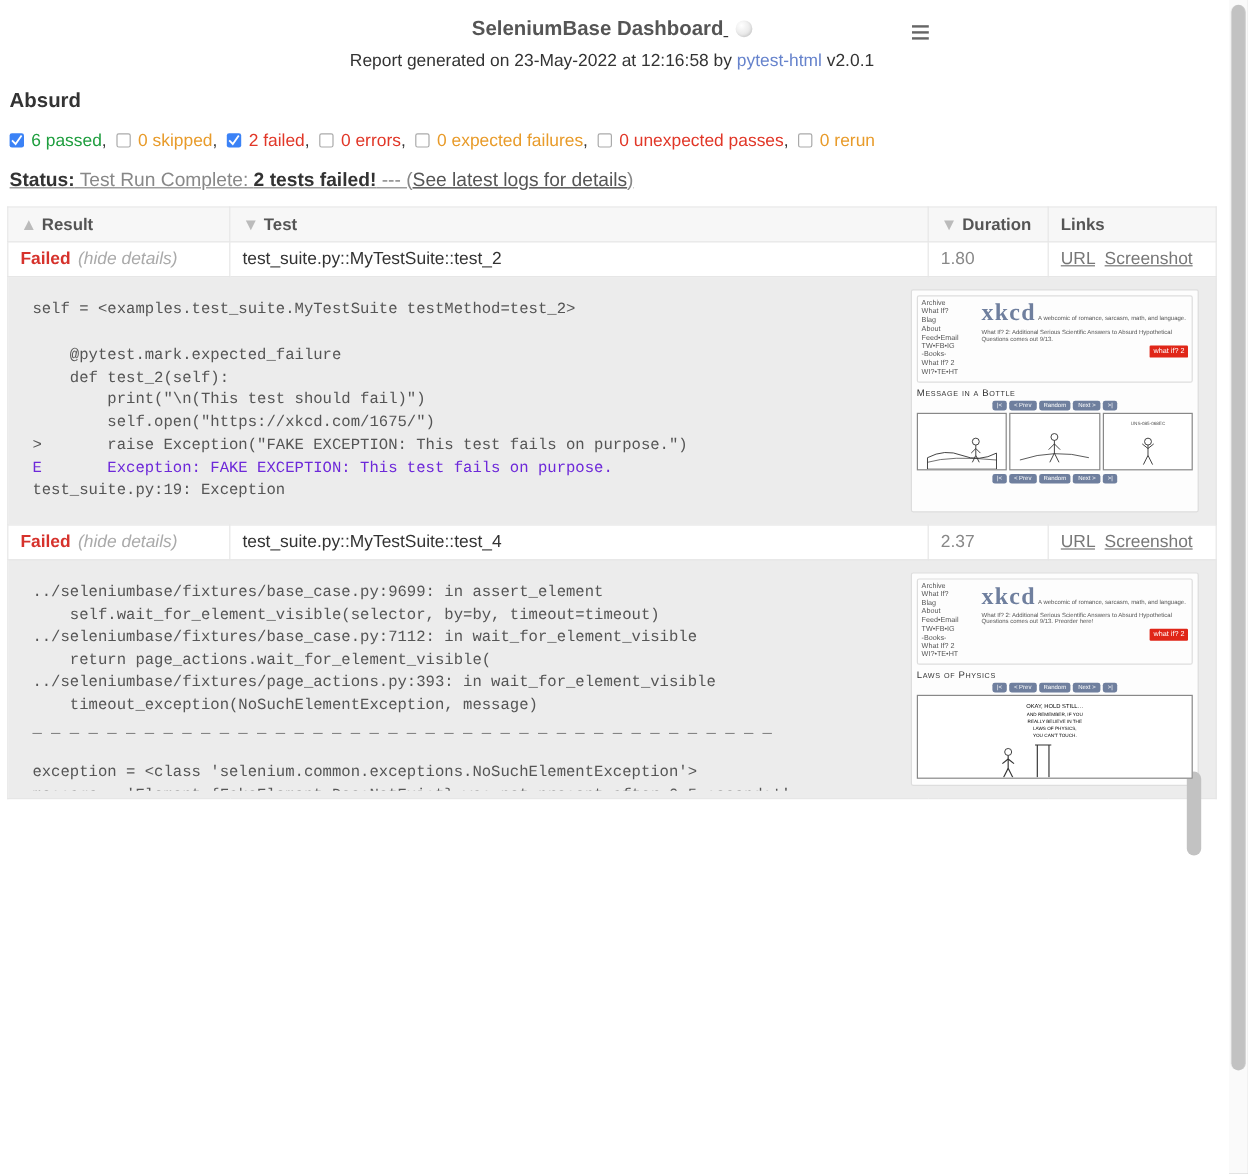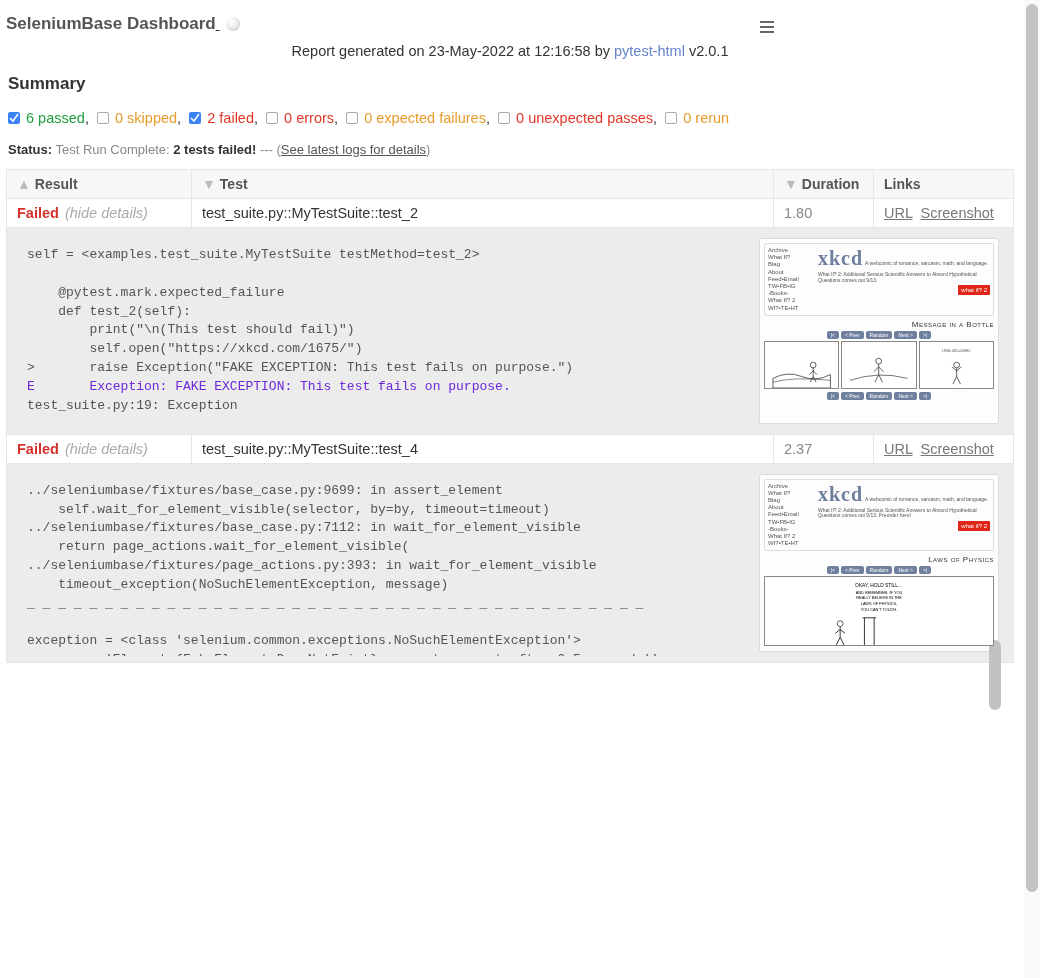--- a/index.html
+++ b/index.html
@@ -1,21 +1,21 @@
 <!DOCTYPE html>
 <html><head>
 <meta charset="utf-8">
 <style>
   * { box-sizing: border-box; }
   body { margin: 0; font-family: -apple-system, Helvetica, Arial, sans-serif; font-size: 14px; color: #333; background: #fff; }
   .page { width: 1020px; margin: 0; padding: 6px; height: 978px; overflow-y: scroll; }
   .scrollbar-track { position: fixed; right: 0; top: 0; width: 16px; height: 978px; background: #fafafa; }
   .scrollbar-thumb { position: absolute; right: 2px; top: 4px; width: 12px; height: 888px; background: #c2c2c2; border-radius: 6px; }
 
-  .header-row { position: relative; text-align: left; padding-top: 8px; text-decoration: underline; }
+  .header-row { position: relative; text-align: center; padding-top: 8px; text-decoration: underline; }
   .title { font-size: 17px; font-weight: 600; color: #555; display: inline-block; }
   .title-dot { display: inline-block; width: 14px; height: 14px; border-radius: 50%; background: radial-gradient(circle at 35% 30%, #fff, #e8e8e8 60%, #d0d0d0); vertical-align: -2px; margin-left: 6px; box-shadow: inset -1px -1px 2px rgba(0,0,0,0.08);}
   .menu-icon { position: absolute; right: 240px; top: 12px; cursor: pointer; color: #666; font-size: 17px; line-height: 12px;}
   .menu-icon div { width: 14px; height: 2px; background: #666; margin: 3px 0; }
 
   .chart-wrap { text-align: center; margin-top: 10px; }
   .legend { text-align: center; margin: 12px 0 18px; font-size: 12px; color: #444; }
   .legend .item { display: inline-block; margin: 0 10px; cursor: pointer;}
   .legend .swatch { display: inline-block; width: 11px; height: 11px; border-radius: 50%; margin-right: 6px; vertical-align: -1px;}
 
@@ -24,21 +24,21 @@
   h2.summary { font-size: 17px; margin: 10px 2px;}
   .ran-line { margin: 6px 2px; font-size: 14.5px; }
   .counts { margin: 16px 2px; font-size: 14.5px;}
   .counts .cb { display: inline-block; width: 12px; height: 12px; border-radius: 2px; vertical-align: -1px; margin-right: 2px; position: relative;}
   .counts .cb.on { background: #3b82f6;}
   .counts .cb.off { background: #fff; border: 1px solid #aaa;}
   .counts .cb svg { position: absolute; top:1px; left:1px; }
   .green { color: #1e9e3e;}
   .orange { color: #e89b2a;}
   .red { color: #e13728;}
-  .status-line { margin: 8px 2px 12px; font-size: 13px; color: #888;}
+  .status-line { margin: 8px 2px 12px; font-size: 16px; color: #888; text-decoration: underline;}
   .status-line b { color: #333;}
   .status-line a { color: #555; text-decoration: underline;}
 
   table.results { width: 100%; border-collapse: collapse; border: 1px solid #e6e6e6;}
   table.results thead th { background: #f7f7f7; text-align: left; font-weight: 600; color: #555; padding: 6px 10px; border: 1px solid #e6e6e6; font-size: 14px;}
   table.results thead th .sort { color: #bbb; margin-right: 4px;}
   table.results td { border: 1px solid #e6e6e6; padding: 6px 10px; vertical-align: top; font-size: 14.5px;}
   .failed-text { color: #d6322c; font-weight: 600;}
   .hide-details { color: #aaa; font-style: italic; font-weight: 400; cursor: pointer; margin-left: 2px;}
   .link { color: #777; text-decoration: underline; cursor: pointer;}
@@ -49,21 +49,21 @@
   .trace { flex: 1; font-family: ui-monospace, Menlo, "Courier New", monospace; font-size: 13px; line-height: 1.45; color: #555; padding: 12px 10px; white-space: pre; overflow: hidden;}
   .trace .err { color: #6d28d9;}
   .screenshot-panel { width: 240px; background: #fdfdfd; margin: 4px; border: 1px solid #ddd; border-radius: 2px; padding: 4px; font-size: 7px;}
   .shot-row { display: flex; gap: 4px; border: 1px solid #ddd; border-radius: 2px; padding: 3px; margin-bottom: 4px;}
   .shot-nav { width: 46px; font-size: 6px; line-height: 1.2;}
   .shot-nav div { color: #555;}
   .shot-main { flex: 1; }
   .xkcd-logo { color:#6f7f9e; font-family: Georgia, serif; font-size: 20px; font-weight: 700; letter-spacing: 1px;}
   .xkcd-sub { font-size: 5px; color: #555; line-height: 1.1;}
   .wi2 { display: inline-block; background: #e02618; color:#fff; font-size: 6px; padding: 2px 3px; margin-top: 2px; border-radius: 1px;}
-  .comic-title { text-align:right; font-variant: small-caps; font-size: 8px; letter-spacing: 0.5px; color:#333; margin: 4px 0 2px;}
+  .comic-title { text-align:left; font-variant: small-caps; font-size: 8px; letter-spacing: 0.5px; color:#333; margin: 4px 0 2px;}
   .btnrow { display:flex; justify-content:center; gap:2px; margin: 2px 0;}
   .btnrow span { background:#6f7f9e; color:#fff; font-size:5px; padding: 1px 4px; border-radius: 2px;}
   .panels { display:flex; gap:2px; margin-top:2px;}
   .panel { flex:1; height: 48px; border:1px solid #888; background:#fff; position: relative; overflow:hidden;}
   .panels.single .panel { height: 70px;}
   .panel svg { width:100%; height:100%;}
 
   
   .inner-scroll { position: absolute; right: 2px; top: 170px; width: 12px; height: 70px; background: #c2c2c2; border-radius: 6px;}
   .detail2-wrap { position: relative;}
@@ -90,21 +90,21 @@
         <div></div>
       </div>
   </div>
 
 
 
   <div class="meta">
     <span>Report generated on </span><span>23-May-2022</span><span> at </span><span>12:16:58</span><span> by </span><a>pytest-html</a><span> v2.0.1</span>
   </div>
 
-  <h2 class="summary">Summary</h2>
+  <h2 class="summary">Absurd</h2>
 
   <div class="counts">
     <span class="cb on"><svg width="10" height="10">
           <polyline points="1,5 4,8 9,1" fill="none" stroke="#fff" stroke-width="1.5"></polyline>
         </svg></span>
     <span class="green">6 passed</span>,&nbsp;
     <span class="cb off"></span>
     <span class="orange">0 skipped</span>,&nbsp;
     <span class="cb on"><svg width="10" height="10">
           <polyline points="1,5 4,8 9,1" fill="none" stroke="#fff" stroke-width="1.5"></polyline>

